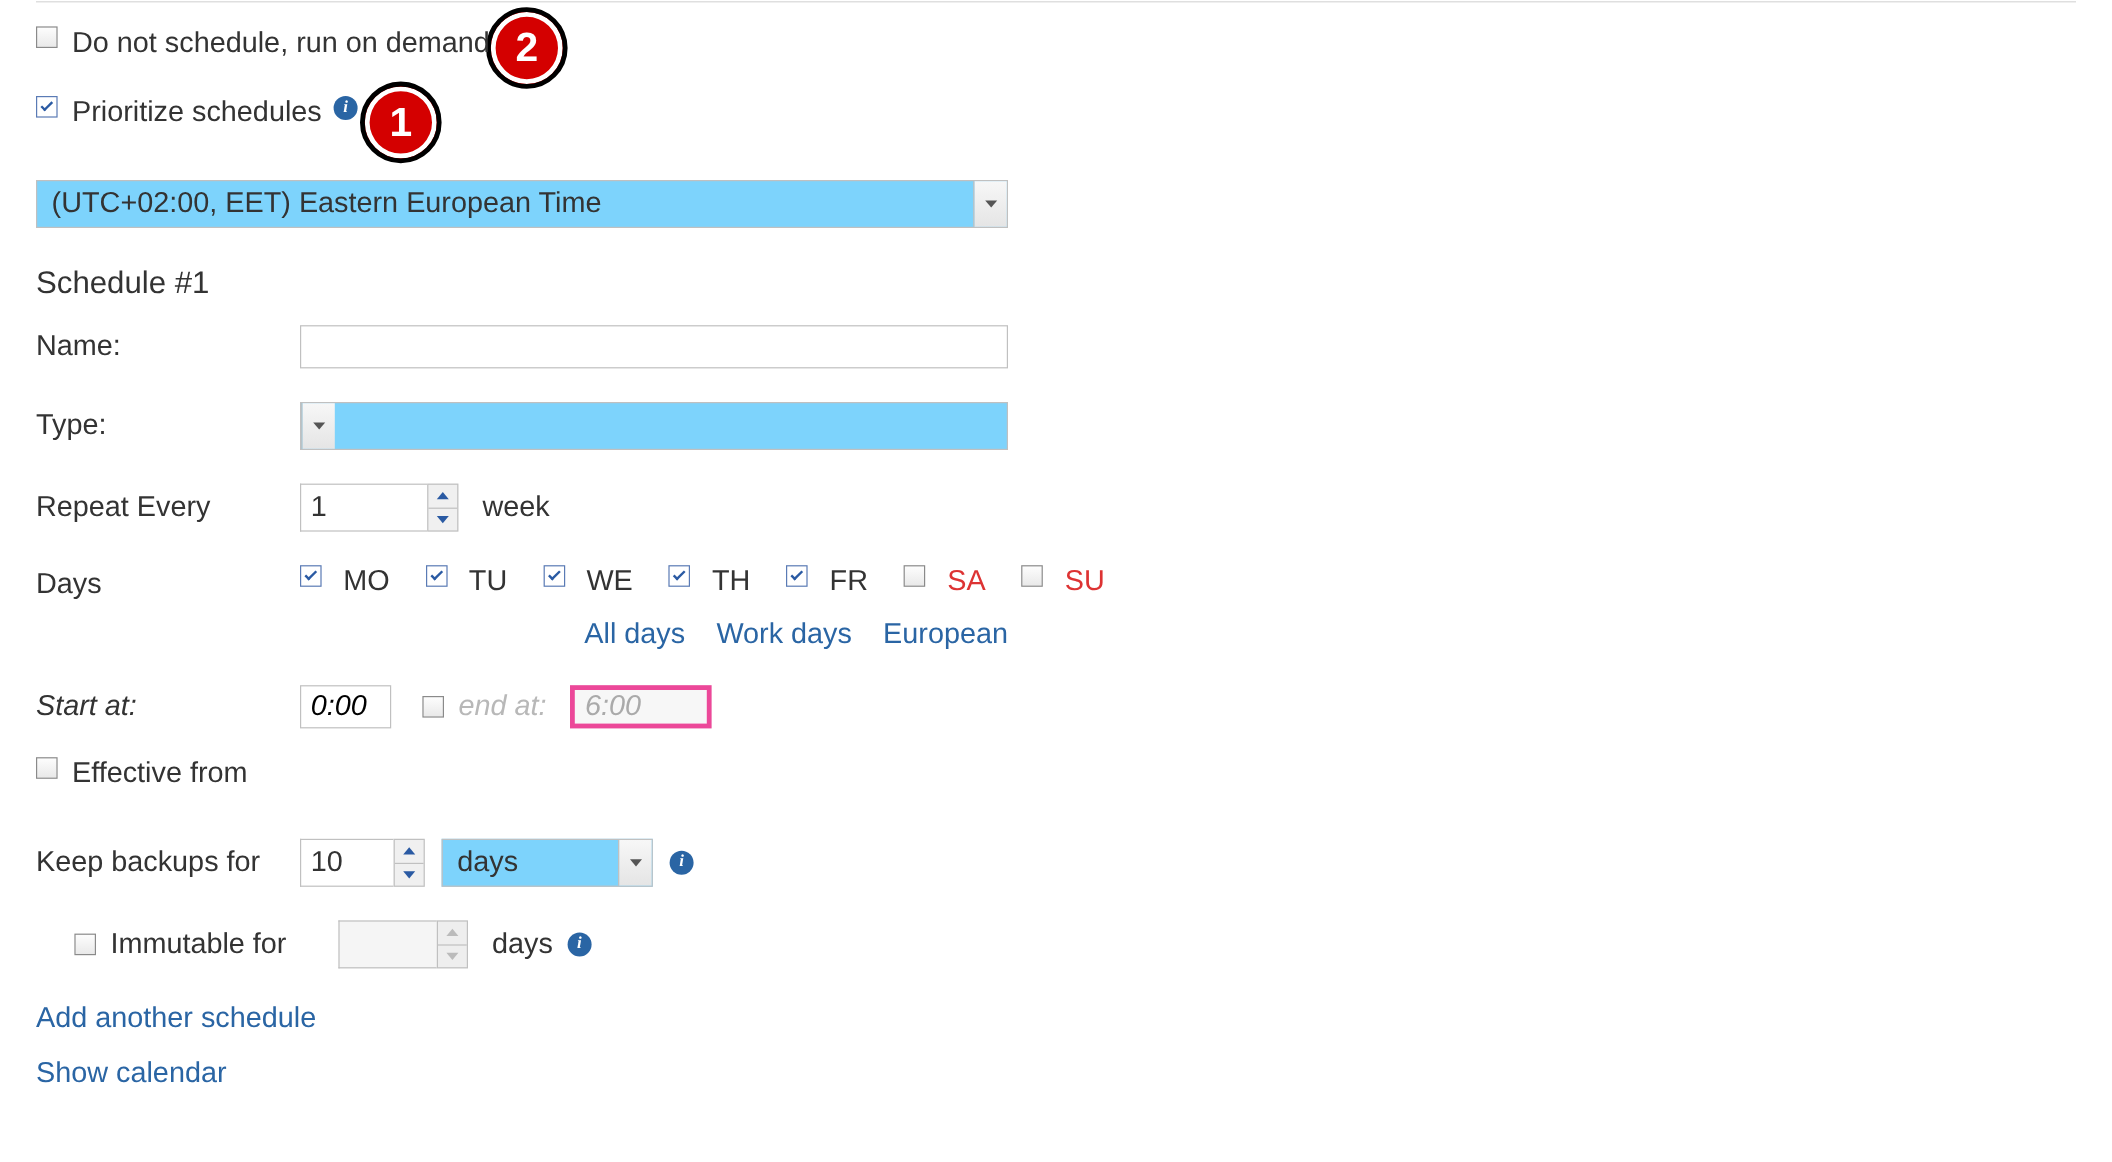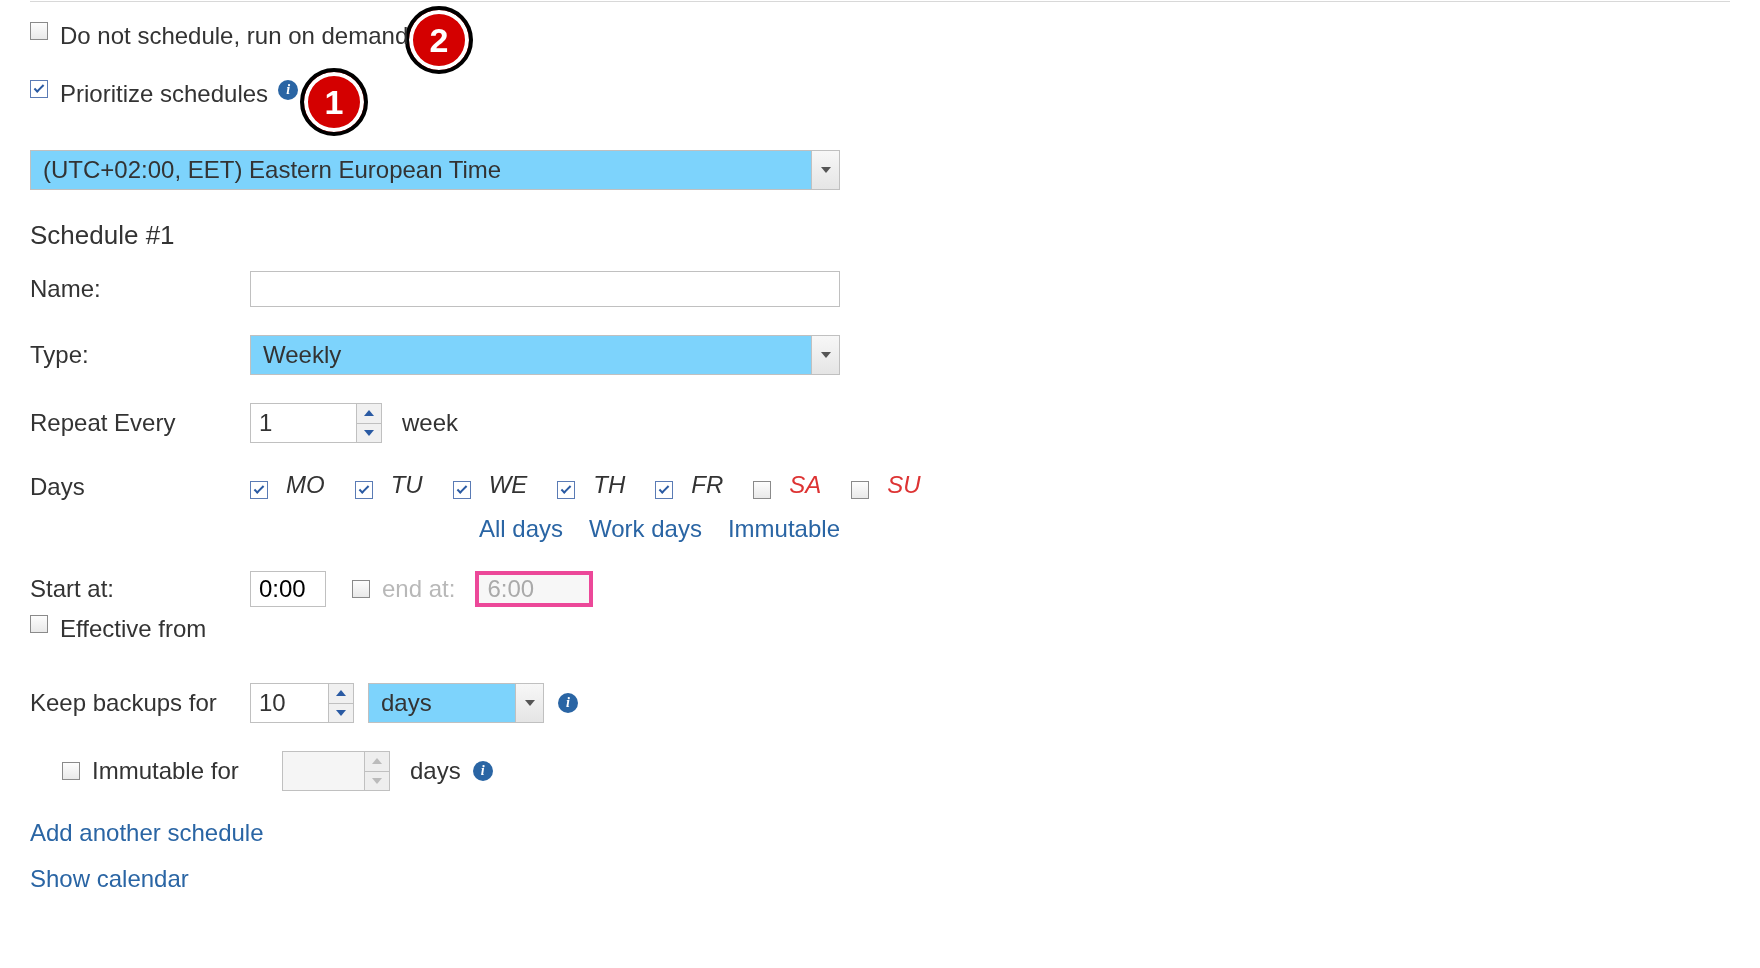--- a/index.html
+++ b/index.html
@@ -94,21 +94,21 @@
     width:26px;border:1px solid var(--border);background:#f0f0f0;display:flex;flex-direction:column;
   }
   .spin-btns div{flex:1;display:flex;align-items:center;justify-content:center;}
   .spin-btns div:first-child{border-bottom:1px solid var(--border);}
   .caret-up{width:0;height:0;border-left:5px solid transparent;border-right:5px solid transparent;border-bottom:6px solid #2a5aa3;}
   .caret-down-s{width:0;height:0;border-left:5px solid transparent;border-right:5px solid transparent;border-top:6px solid #2a5aa3;}
   .spin-disabled .caret-up,.spin-disabled .caret-down-s{border-top-color:#bbb;border-bottom-color:#bbb;}
   .days-row .lbl-col{align-self:flex-start;padding-top:2px;}
   .days-cell{display:flex;flex-direction:column;gap:16px;}
   .days-list{display:flex;gap:30px;align-items:center;}
-  .day{display:inline-flex;align-items:flex-end;font-style:italic;}
+  .day{display:inline-flex;align-items:flex-start;}
   .day .d-lbl{margin-left:6px;}
   .weekend{color:var(--weekend);}
   .preset-row{display:flex;gap:26px;justify-content:flex-end;width:590px;}
   .link{color:var(--link);cursor:pointer;}
   .start-input{width:76px;text-align:left;}
   .end-input{width:118px;color:#aaa;background:#f7f7f7;border:4px solid #ec4899;}
   .muted{color:var(--disabled);}
   .keep-unit{width:176px;}
   .stack-links a{display:block;margin:6px 0 18px 0;color:var(--link);text-decoration:none;}
 </style>
@@ -147,21 +147,20 @@
 <div class="heading">Schedule #1</div>
 
 <div class="form-row">
   <div class="lbl-col">Name:</div>
   <input class="input-text name-input" value="" style="">
 </div>
 
 <div class="form-row">
   <div class="lbl-col">Type:</div>
   <div class="select type-select">
-    <div class="select-text">Weekly</div>
     <div class="select-btn">
         <span class="caret-down"></span>
       </div>
   </div>
 </div>
 
 <div class="form-row">
   <div class="lbl-col">Repeat Every</div>
   <div class="repeat-spin">
     <div class="spin-text">1</div>
@@ -216,26 +215,26 @@
           <span class="d-lbl weekend">SA</span>
         </span>
       <span class="day">
           <span class="chk"></span>
           <span class="d-lbl weekend">SU</span>
         </span>
     </div>
     <div class="preset-row">
       <span class="link">All days</span>
       <span class="link">Work days</span>
-      <span class="link">Immutable</span>
-    </div>
-  </div>
-</div>
-
-<div class="form-row" style="margin-bottom:8px;">
+      <span class="link">European</span>
+    </div>
+  </div>
+</div>
+
+<div class="form-row" style="margin-bottom:24px;font-style:italic;">
   <div class="lbl-col">Start at:</div>
   <input class="input-text start-input" value="0:00" style="">
   <span style="display:inline-flex;align-items:center;margin-left:26px">
     <span class="chk"></span>
     <span class="muted">end at:</span>
   </span>
   <input class="input-text end-input" style="margin-left: 20px;" disabled="" value="6:00">
 </div>
 
 <div class="row" style="margin:8px 0 28px 0;">

